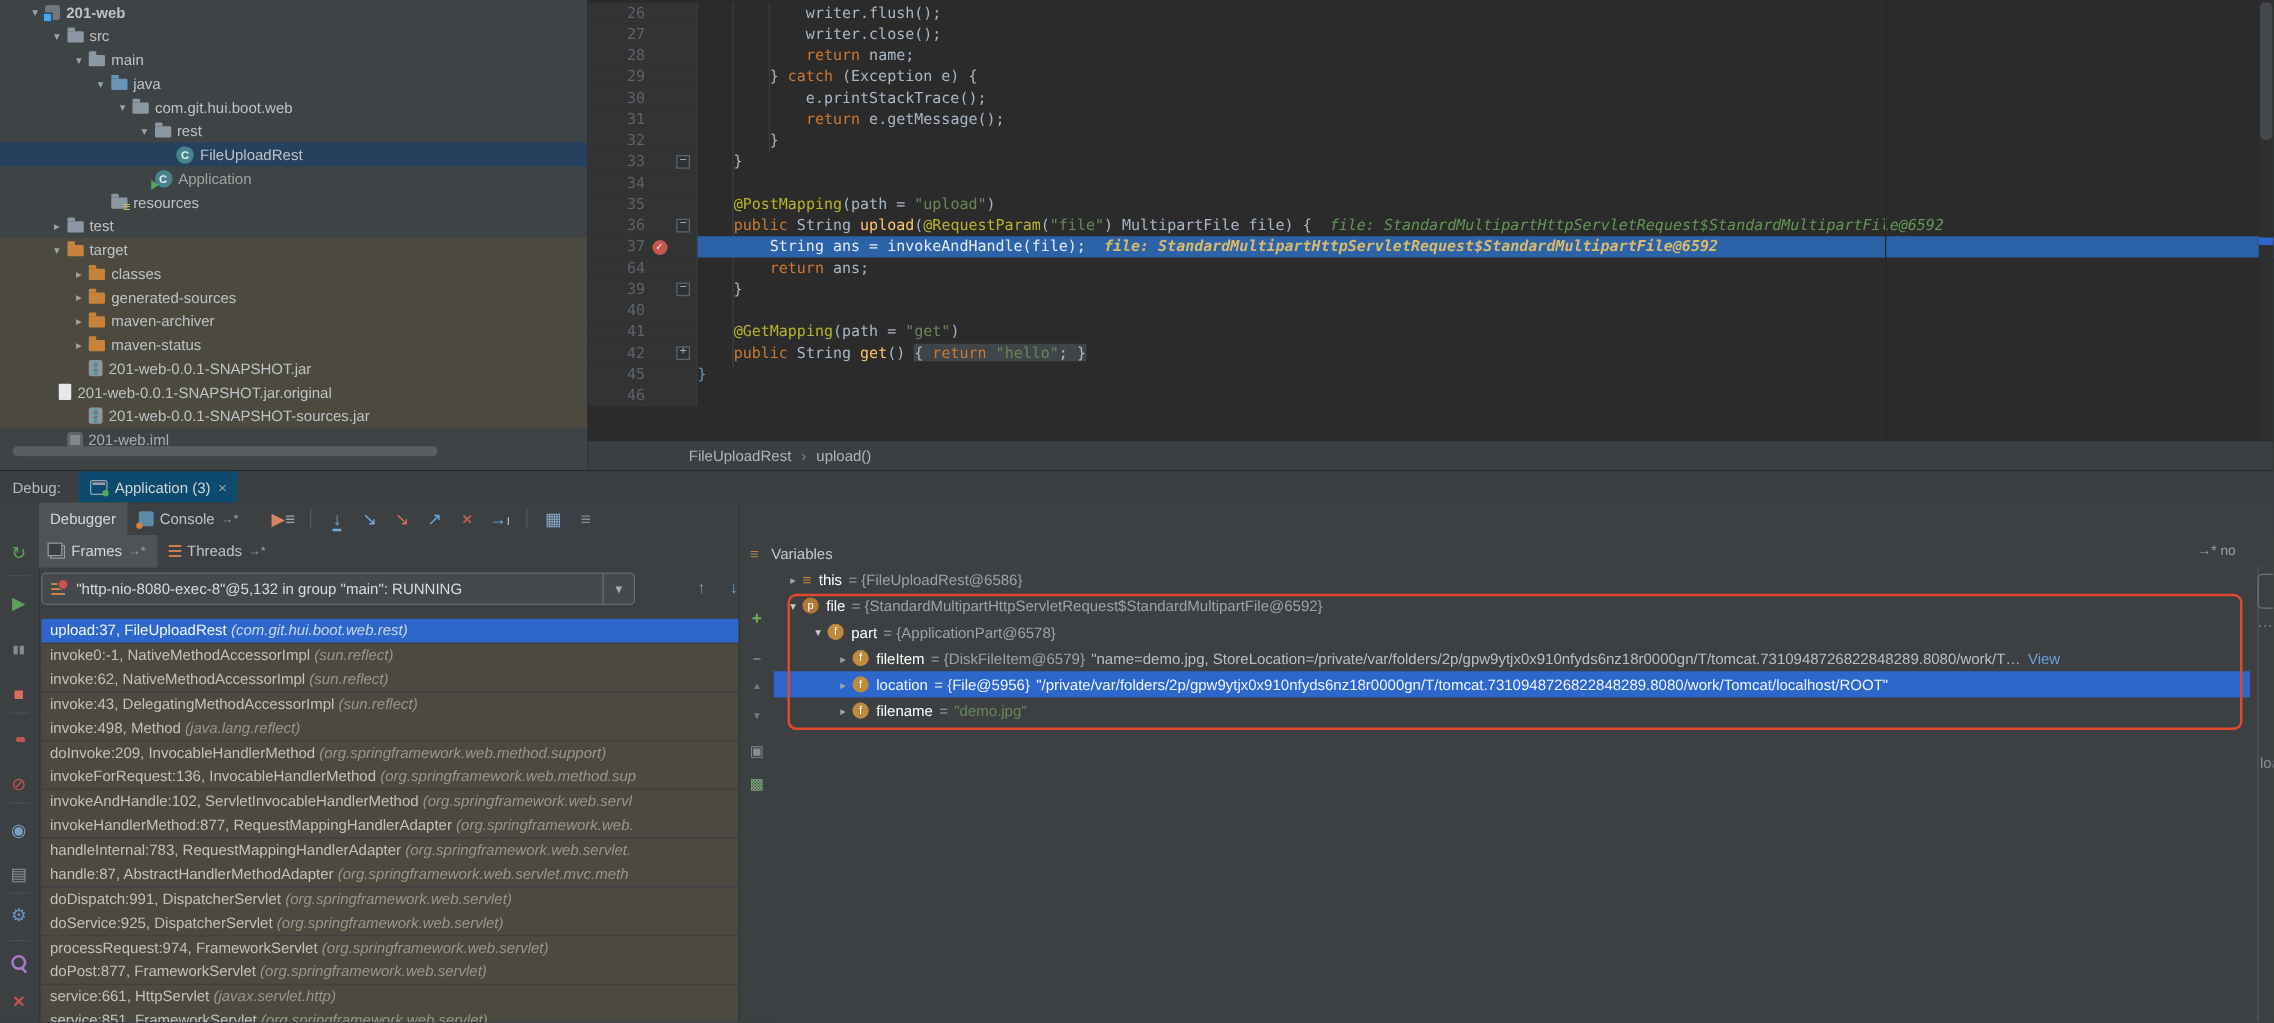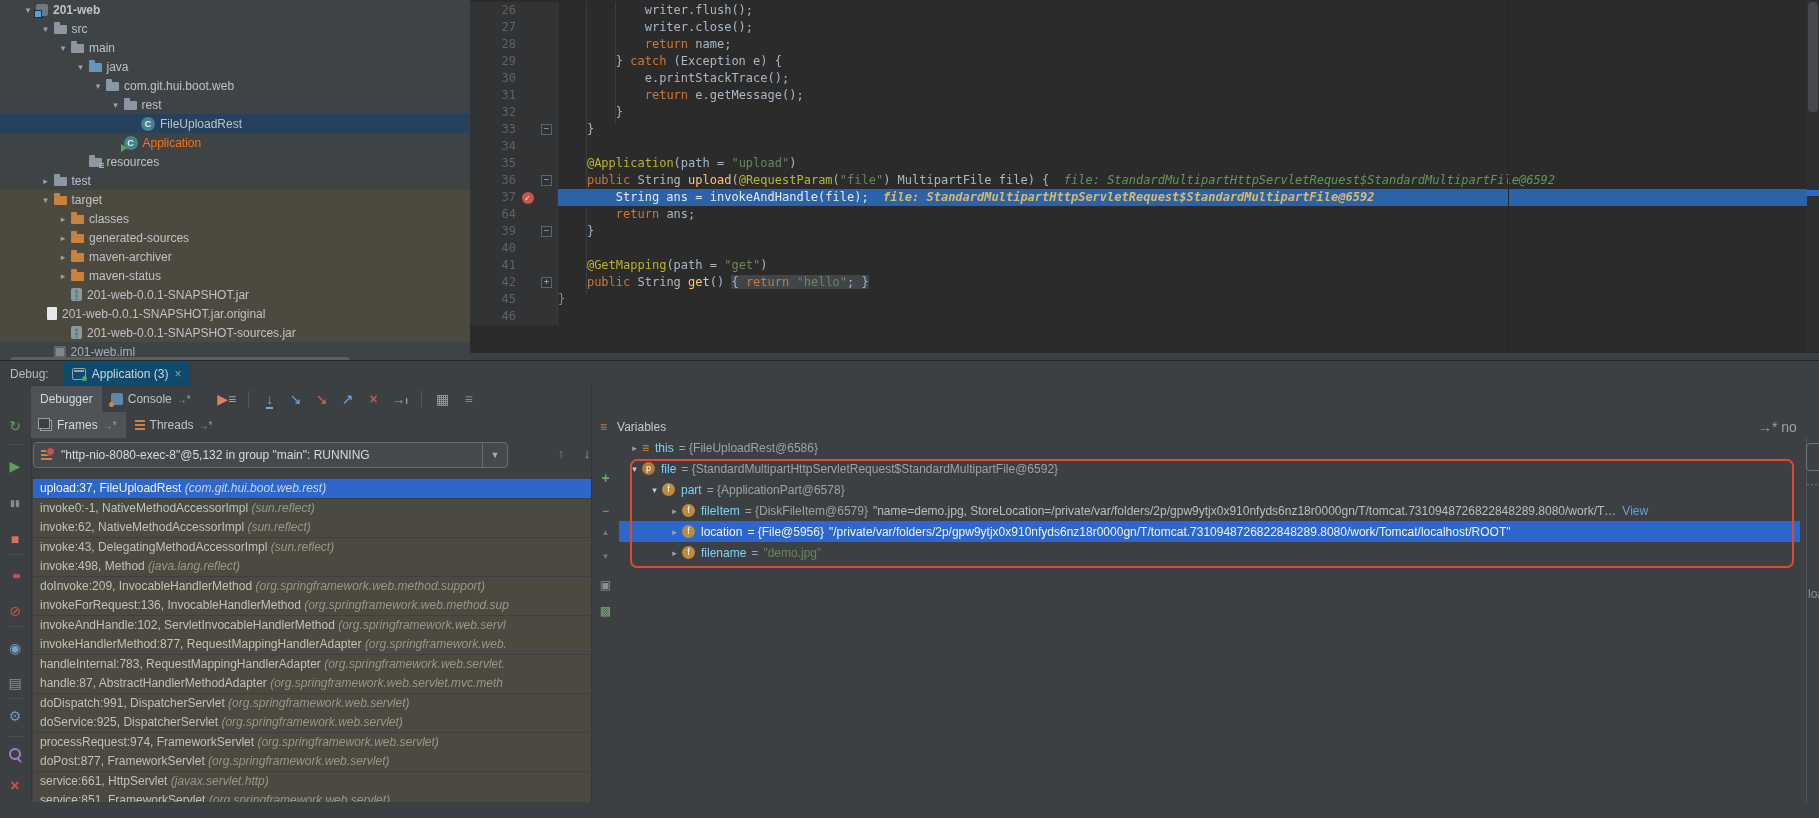--- a/index.html
+++ b/index.html
@@ -47,21 +47,21 @@
   .tok-hinty{color:#D8BA6A;font-style:italic;font-weight:bold}
   .tok-fpl{color:#A9B7C6;background:#40454A}.tok-fkw{color:#CC7832;background:#40454A}.tok-fstr{color:#6A8759;background:#40454A}
   .vguide{position:absolute;width:1px;background:#3B3E40;}
   #margin-guide{left:1038px;top:0;width:1px;height:352px;background:#252525;}
   #ed-scroll-track{right:0;top:0;width:12px;height:352px;background:#2D2F30;}
   #ed-scroll-thumb{right:1px;top:2px;width:10px;height:110px;background:#45494C;border-radius:4px;}
   #ed-mark-exec{right:0;top:190px;width:12px;height:6px;background:#2E67CB;}
   #breadcrumb{left:0;top:352px;width:1349px;height:24px;background:#3C3F41;border-top:1px solid #2C2C2C;display:flex;align-items:center;padding-left:81px;box-sizing:border-box;color:#B0B4B8;gap:8px;}
   .crumb-sep{color:#84888C;}
   
-  #debug-panel{left:0;top:360px;width:1819px;height:442px;background:#3C4043;border-top:1px solid #282828;box-sizing:border-box;overflow:hidden;}
+  #debug-panel{left:0;top:376px;width:1819px;height:442px;background:#3C4043;border-top:1px solid #282828;box-sizing:border-box;overflow:hidden;}
   #dbg-header{left:0;top:0;width:1819px;height:25px;background:#3B3F42;border-bottom:1px solid #303335;display:flex;align-items:center;}
   #dbg-label{margin-left:10px;color:#B7BCC0;}
   #session-tab{margin-left:14px;height:25px;display:flex;align-items:center;gap:6px;background:#0c4a6e;padding:0 9px;}
   #session-tab .lbl{color:#D2D5D8;}
   #session-tab .x{color:#9AA0A5;font-size:12px;}
   .dbgtab-icon{width:12px;height:10px;border:1px solid #9AA0A5;border-radius:2px;position:relative;display:inline-block;}
   .dbgtab-icon::before{content:"";position:absolute;left:1px;top:1px;right:1px;height:2px;background:#9AA0A5;}
   .dbgtab-icon::after{content:"";position:absolute;right:-2px;bottom:-2px;width:5px;height:5px;border-radius:50%;background:#54A857;}
   #left-strip{left:0;top:25px;width:31px;height:417px;background:#3C4043;border-right:1px solid #34373A;}
   .strip-icon{position:absolute;left:0;width:30px;height:20px;text-align:center;font-size:14px;line-height:20px;}
@@ -103,27 +103,27 @@
   #vars-header .hicon{margin-left:9px;color:#B5854F;font-weight:bold;}
   #vars-header .hlabel{margin-left:10px;color:#C6CACD;}
   #vars-rows{left:619px;top:76px;width:1181px;height:366px;overflow:hidden;}
   .var-row{position:absolute;left:0;width:1181px;height:21px;display:flex;align-items:center;white-space:nowrap;overflow:hidden;}
   .var-row.selected{background:#2E67CB;}
   .varrow-arrow{width:15px;flex:0 0 15px;text-align:center;color:#9FA4A8;font-size:9px;}
   .icon-stack{color:#CE8E36;font-weight:bold;font-size:12px;}
   .icon-param,.icon-field{width:13px;height:13px;border-radius:50%;font-size:9px;color:#FFF;text-align:center;line-height:13px;flex:0 0 13px;}
   .icon-param{background:#B07A36;}
   .icon-field{background:#C08A3E;}
-  .vname{margin-left:6px;color:#7dd3fc;}
+  .vname{margin-left:6px;color:#ffffff;}
   .vval{margin-left:5px;color:#9DA2A9;}
   .vstr{margin-left:5px;}
   .var-row.selected .vname,.var-row.selected .vval,.var-row.selected .vstr{color:#EEF3F9;}
   .view-link{margin-left:6px;color:#6F9EDB;}
   #red-annotation{left:630px;top:98px;width:1160px;height:105px;border:2px solid #E1492F;border-radius:7px;pointer-events:none;}
-  #frag-topright{left:1758px;top:58px;color:#9AA0A5;font-size:14px;white-space:nowrap;}
+  #frag-topright{left:1758px;top:58px;color:#9AA0A5;font-size:11px;white-space:nowrap;}
   #frag-box{left:1806px;top:82px;width:18px;height:26px;border:1px solid #70757A;border-radius:4px;}
   #frag-dots{left:1806px;top:116px;color:#8A8F94;}
   #vars-divider{left:1806px;top:76px;width:1px;height:366px;background:#53575B;}
   #frag-loa{left:1808px;top:226px;color:#8A8F94;}
 </style>
 </head>
 <body>
 
 <div id="app">
 
@@ -160,21 +160,21 @@
           <span class="tlabel">rest</span>
         </div>
         <div class="tree-row selected" style="padding-left: 125px;">
           <span class="tarrow"></span>
           <span class="tree-icon icon-class"></span>
           <span class="tlabel">FileUploadRest</span>
         </div>
         <div class="tree-row" style="padding-left: 107.5px;">
           <span class="tarrow"></span>
           <span class="tree-icon icon-class-run"></span>
-          <span class="tlabel" style="color: #f97316;">Application</span>
+          <span class="tlabel" style="color: #a3a3a3;">Application</span>
         </div>
         <div class="tree-row" style="padding-left: 72.5px;">
           <span class="tarrow"></span>
           <span class="tree-icon ficon icon-resources"></span>
           <span class="tlabel">resources</span>
         </div>
         <div class="tree-row" style="padding-left: 37.5px;">
           <span class="tarrow">▸</span>
           <span class="tree-icon ficon icon-folder"></span>
           <span class="tlabel">test</span>
@@ -305,21 +305,21 @@
             <span class="gslot"></span>
           </div>
           <div class="codetext"></div>
         </div>
         <div class="code-row">
           <div class="gutter">
             <span class="lnum">35</span>
             <span class="gslot"></span>
             <span class="gslot"></span>
           </div>
-          <div class="codetext"><span class="tok-pl">    </span><span class="tok-ann">@Application</span><span class="tok-pl">(</span><span class="tok-pl">path = </span><span class="tok-str">"upload"</span><span class="tok-pl">)</span></div>
+          <div class="codetext"><span class="tok-pl">    </span><span class="tok-ann">@PostMapping</span><span class="tok-pl">(</span><span class="tok-pl">path = </span><span class="tok-str">"upload"</span><span class="tok-pl">)</span></div>
         </div>
         <div class="code-row">
           <div class="gutter">
             <span class="lnum">36</span>
             <span class="gslot"></span>
             <span class="gslot">
               <span class="foldbox">−</span>
             </span>
           </div>
           <div class="codetext"><span class="tok-pl">    </span><span class="tok-kw">public</span><span class="tok-pl"> String </span><span class="tok-meth">upload</span><span class="tok-pl">(</span><span class="tok-ann">@RequestParam</span><span class="tok-pl">(</span><span class="tok-str">"file"</span><span class="tok-pl">) MultipartFile file) {  </span><span class="tok-hintg">file: StandardMultipartHttpServletRequest$StandardMultipartFile@6592</span></div>

